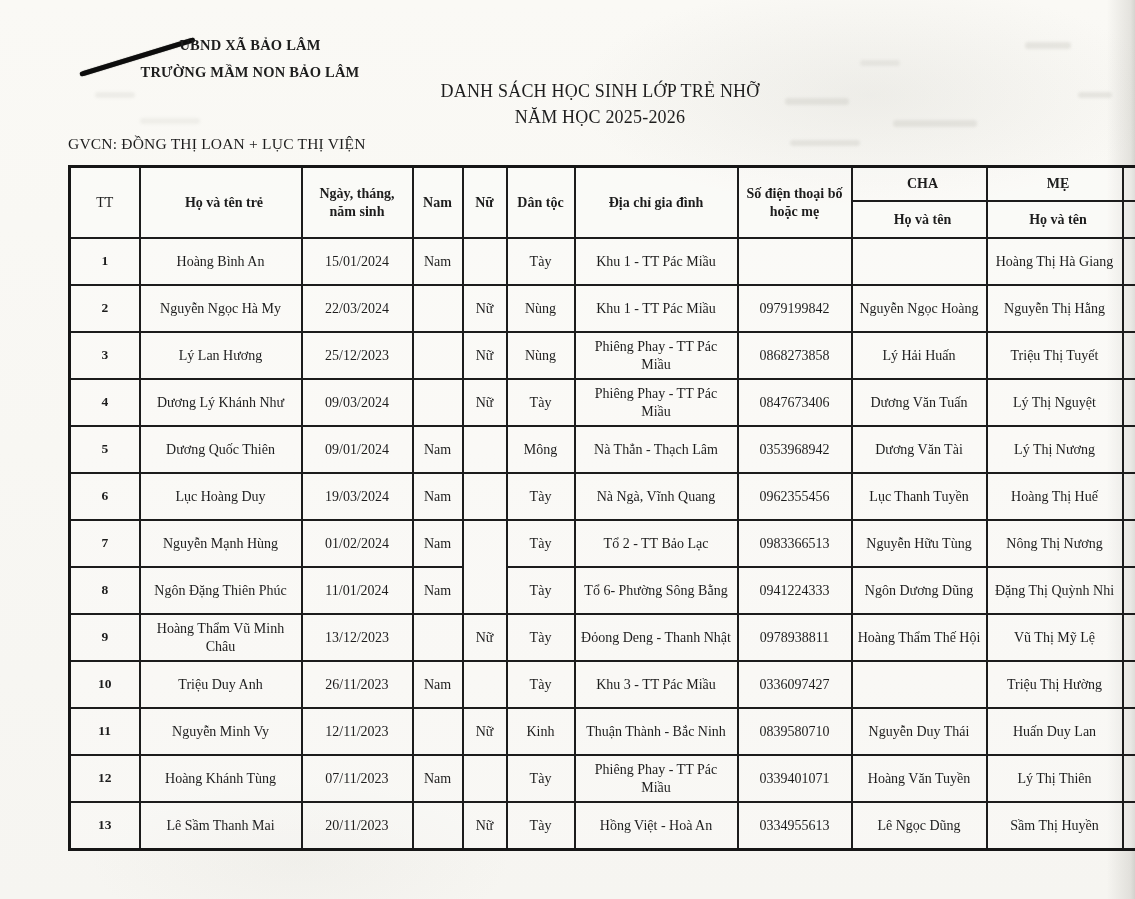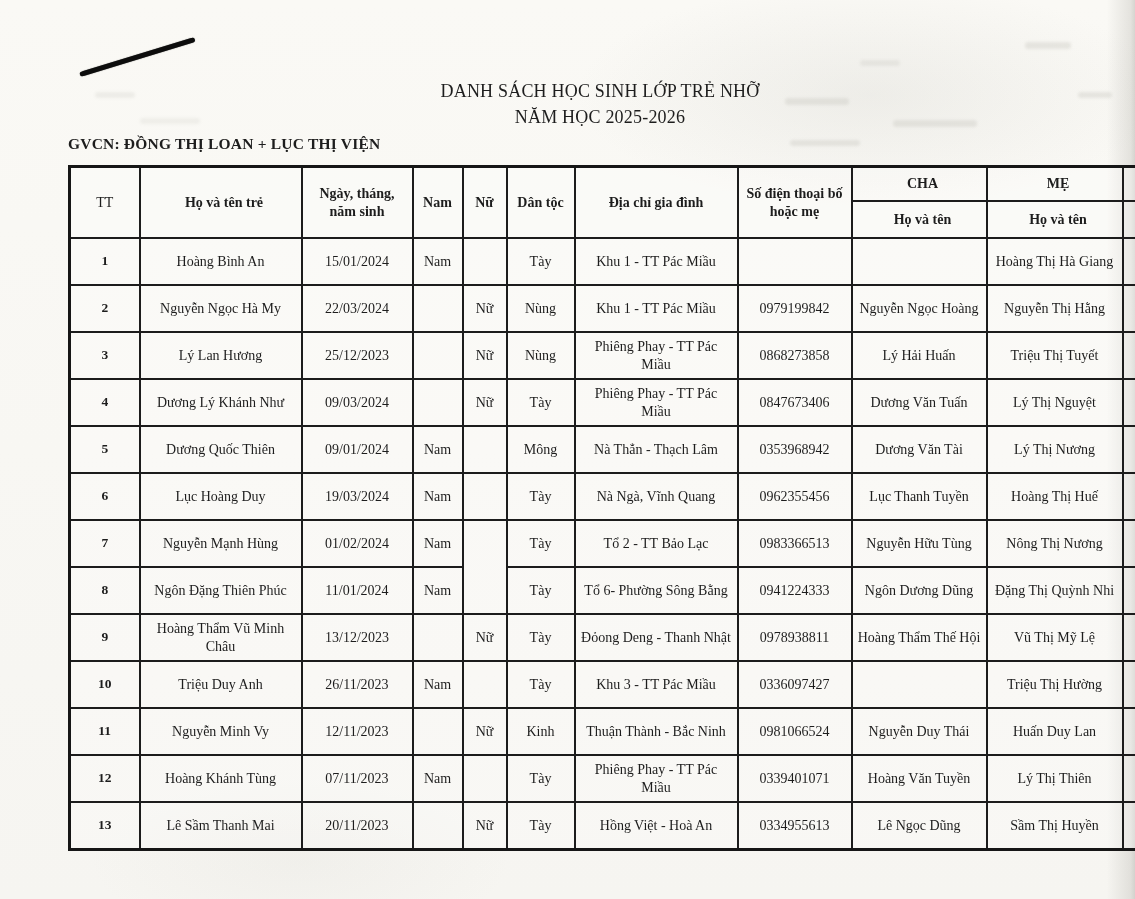--- a/index.html
+++ b/index.html
@@ -38,21 +38,21 @@
   .org{
     position:absolute;left:120px;top:32px;width:260px;text-align:center;
     font-size:14.5px;font-weight:bold;line-height:27px;letter-spacing:.2px;
   }
   .doc-title{
     position:absolute;left:350px;top:78px;width:500px;text-align:center;
     font-size:18px;font-weight:normal;line-height:26px;letter-spacing:.2px;
   }
   .gvcn{
     position:absolute;left:68px;top:135px;
-    font-size:15.5px;font-weight:bold;letter-spacing:.2px;
+    font-size:15.5px;font-weight:normal;letter-spacing:.2px;
   }
 
   table.roster{
     position:absolute;left:68px;top:165px;
     border-collapse:collapse;table-layout:fixed;width:1098px;
     background:rgba(255,255,255,.25);
   }
   table.roster th, table.roster td{
     border:2px solid #1c1c1c;
     font-size:14px;line-height:1.25;
@@ -76,20 +76,24 @@
   <div class="pen-mark"></div>
   <div class="ghost g1"></div>
   <div class="ghost g2"></div>
   <div class="ghost g3"></div>
   <div class="ghost g4"></div>
   <div class="ghost g5"></div>
   <div class="ghost g6"></div>
   <div class="ghost g7"></div>
   <div class="ghost g8"></div>
 
+  <div class="org">
+    <div>UBND XÃ BẢO LÂM</div>
+    <div>TRƯỜNG MẦM NON BẢO LÂM</div>
+  </div>
 
   <div class="doc-title">
     <div>DANH SÁCH HỌC SINH LỚP TRẺ NHỠ</div>
     <div>NĂM HỌC 2025-2026</div>
   </div>
 
   <div class="gvcn">GVCN: ĐỒNG THỊ LOAN + LỤC THỊ VIỆN</div>
 
   <table class="roster">
     <colgroup>
@@ -256,21 +260,21 @@
           <td class="c-partial"></td>
         </tr>
         <tr>
           <td class="c-tt">11</td>
           <td class="c-name">Nguyễn Minh Vy</td>
           <td class="c-dob">12/11/2023</td>
           <td class="c-sex"></td>
           <td class="c-sex">Nữ</td>
           <td class="c-eth">Kinh</td>
           <td class="c-addr">Thuận Thành - Bắc Ninh</td>
-          <td class="c-phone">0981066524</td>
+          <td class="c-phone">0839580710</td>
           <td class="c-parent">Nguyễn Duy Thái</td>
           <td class="c-parent">Huấn Duy Lan</td>
           <td class="c-partial"></td>
         </tr>
         <tr>
           <td class="c-tt">12</td>
           <td class="c-name">Hoàng Khánh Tùng</td>
           <td class="c-dob">07/11/2023</td>
           <td class="c-sex">Nam</td>
           <td class="c-sex"></td>

